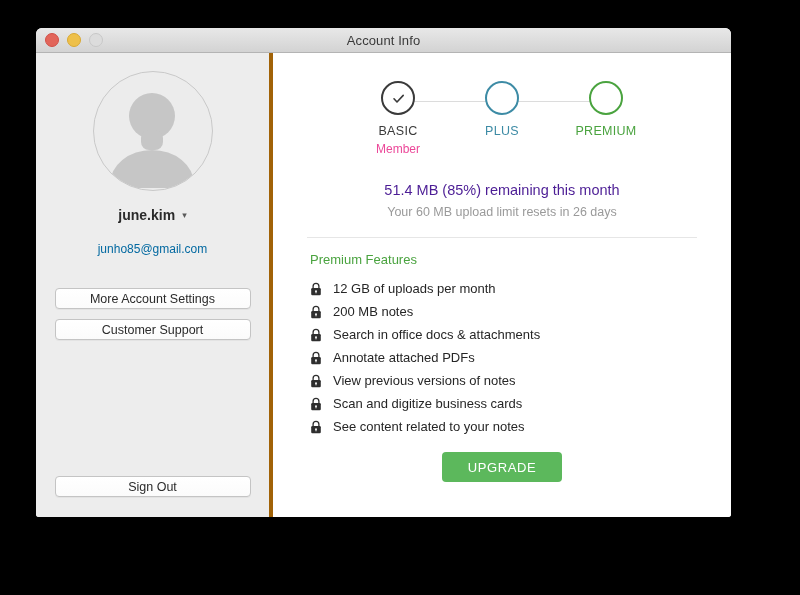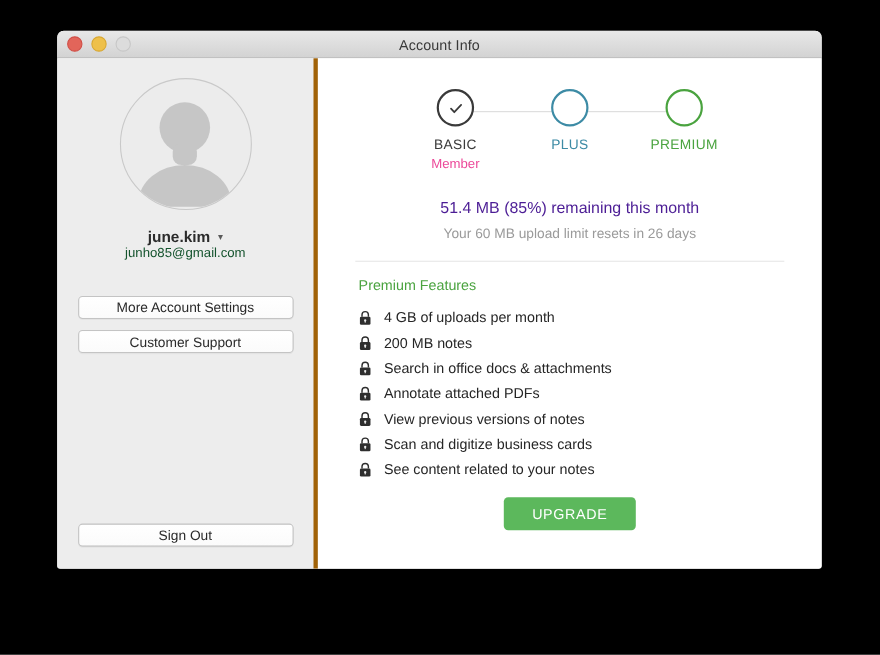--- a/index.html
+++ b/index.html
@@ -7,21 +7,21 @@
     padding: 0;
     background: #000000;
     width: 800px;
     height: 595px;
     overflow: hidden;
     font-family: "Liberation Sans", sans-serif;
   }
 
   #window {
     position: absolute;
-    left: 52px;
+    left: 36px;
     top: 28px;
     width: 695px;
     height: 489px;
     background: #ffffff;
     border-radius: 6px 6px 3px 3px;
     overflow: hidden;
     box-shadow: 0 3px 14px rgba(0,0,0,0.45);
   }
 
   
@@ -99,23 +99,23 @@
     font-size: 14px;
     color: #2b2b2b;
     font-weight: bold;
   }
   #user-chevron {
     font-size: 9px;
     color: #5a5a5a;
     line-height: 1;
   }
   #email {
-    margin-top: 0;
+    margin-top: 19px;
     font-size: 12px;
-    color: #14532d;
+    color: #0369a1;
   }
 
   .side-btn {
     margin-top: 10px;
     width: 196px;
     height: 21px;
     background: linear-gradient(to bottom, #ffffff 0%, #fbfbfb 100%);
     border: 1px solid #c4c4c4;
     border-radius: 4px;
     font-family: "Liberation Sans", sans-serif;
@@ -348,21 +348,21 @@
 
         <div class="feature">
           <span class="lock">
             <svg width="12" height="14" viewBox="0 0 12 14">
                 <path d="M3.1 6V4.2a2.9 2.9 0 0 1 5.8 0V6" fill="none" stroke="#2e2e2e" stroke-width="1.3"></path>
                 <rect x="1.2" y="6" width="9.6" height="7.2" rx="1.2" fill="#2e2e2e"></rect>
                 <circle cx="6" cy="9.3" r="1.05" fill="#ededed"></circle>
                 <rect x="5.5" y="9.3" width="1" height="2" fill="#ededed"></rect>
               </svg>
           </span>
-          <span class="ftext">4 GB of uploads per month</span>
+          <span class="ftext">12 GB of uploads per month</span>
         </div>
 
         <div class="feature">
           <span class="lock">
             <svg width="12" height="14" viewBox="0 0 12 14">
                 <path d="M3.1 6V4.2a2.9 2.9 0 0 1 5.8 0V6" fill="none" stroke="#2e2e2e" stroke-width="1.3"></path>
                 <rect x="1.2" y="6" width="9.6" height="7.2" rx="1.2" fill="#2e2e2e"></rect>
                 <circle cx="6" cy="9.3" r="1.05" fill="#ededed"></circle>
                 <rect x="5.5" y="9.3" width="1" height="2" fill="#ededed"></rect>
               </svg>

